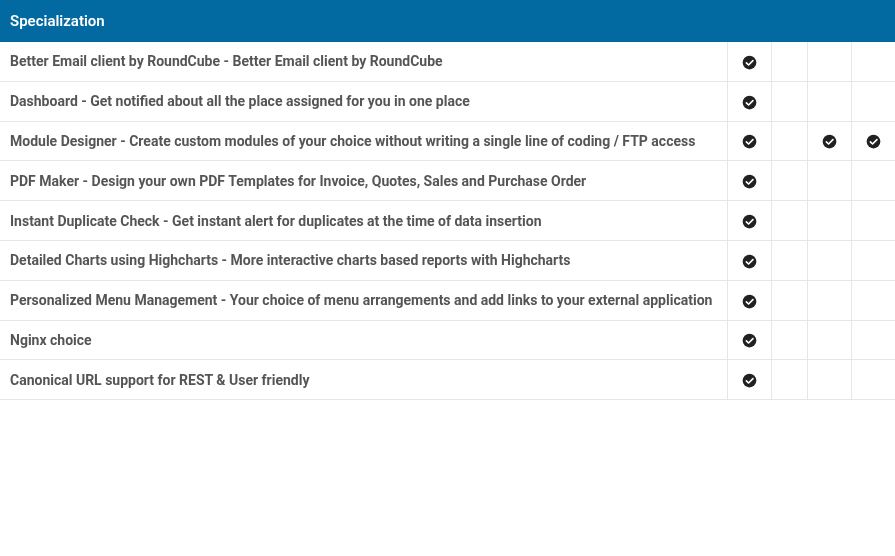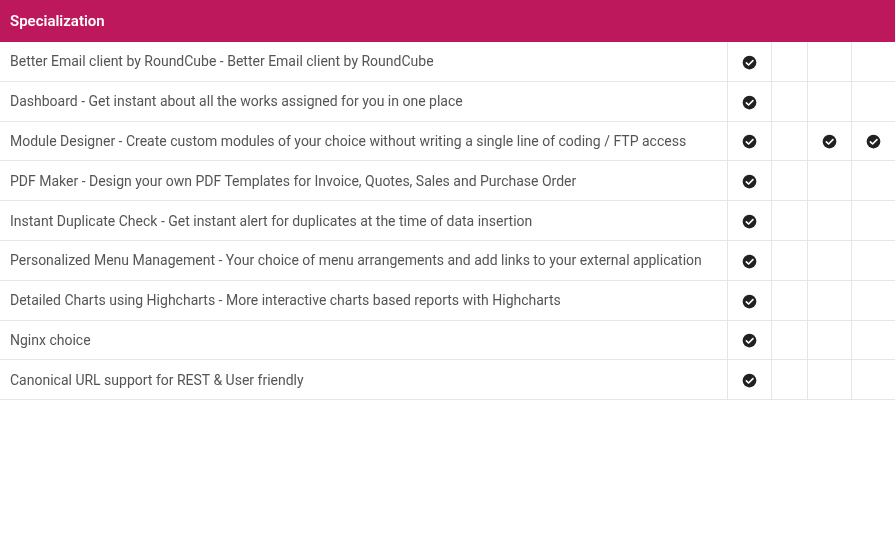--- a/index.html
+++ b/index.html
@@ -9,38 +9,39 @@
     width: 895px;
     height: 556px;
     overflow: hidden;
   }
   .table {
     width: 100%;
     border-collapse: collapse;
     table-layout: fixed;
   }
   .header-row {
-    background: #be185d;
+    background: #0369a1;
   }
   .header-cell {
     color: #fff;
     font-weight: 600;
     font-size: 15px;
     padding: 12px 10px;
     text-align: left;
   }
   .row td {
     border-bottom: 1px solid #e6e6e6;
     padding: 11px 10px;
     font-size: 14px;
     color: #555;
     vertical-align: middle;
   }
   .label-cell {
     width: auto;
+    font-weight: bold;
   }
   .check-cell {
     width: 44px;
     text-align: center;
     border-left: 1px solid #e6e6e6;
   }
   .col-spacer {
     width: 36px;
     border-left: 1px solid #e6e6e6;
   }
@@ -75,21 +76,21 @@
         <td class="label-cell">Better Email client by RoundCube - Better Email client by RoundCube</td>
         <td class="check-cell"><span class="check-icon"><svg viewBox="0 0 24 24" width="15" height="15">
               <circle cx="12" cy="12" r="11" fill="#212121"></circle>
               <path d="M7 12.5 L10.5 16 L17.5 9" stroke="#fff" stroke-width="2.6" fill="none" stroke-linecap="round" stroke-linejoin="round"></path>
             </svg></span></td>
         <td class="col-spacer"></td>
         <td class="check-cell"></td>
         <td class="check-cell"></td>
       </tr>
       <tr class="row">
-        <td class="label-cell">Dashboard - Get instant about all the works assigned for you in one place</td>
+        <td class="label-cell">Dashboard - Get notified about all the place assigned for you in one place</td>
         <td class="check-cell"><span class="check-icon"><svg viewBox="0 0 24 24" width="15" height="15">
               <circle cx="12" cy="12" r="11" fill="#212121"></circle>
               <path d="M7 12.5 L10.5 16 L17.5 9" stroke="#fff" stroke-width="2.6" fill="none" stroke-linecap="round" stroke-linejoin="round"></path>
             </svg></span></td>
         <td class="col-spacer"></td>
         <td class="check-cell"></td>
         <td class="check-cell"></td>
       </tr>
       <tr class="row">
         <td class="label-cell">Module Designer - Create custom modules of your choice without writing a single line of coding / FTP access</td>
@@ -121,31 +122,31 @@
         <td class="label-cell">Instant Duplicate Check - Get instant alert for duplicates at the time of data insertion</td>
         <td class="check-cell"><span class="check-icon"><svg viewBox="0 0 24 24" width="15" height="15">
               <circle cx="12" cy="12" r="11" fill="#212121"></circle>
               <path d="M7 12.5 L10.5 16 L17.5 9" stroke="#fff" stroke-width="2.6" fill="none" stroke-linecap="round" stroke-linejoin="round"></path>
             </svg></span></td>
         <td class="col-spacer"></td>
         <td class="check-cell"></td>
         <td class="check-cell"></td>
       </tr>
       <tr class="row">
-        <td class="label-cell">Personalized Menu Management - Your choice of menu arrangements and add links to your external application</td>
+        <td class="label-cell">Detailed Charts using Highcharts - More interactive charts based reports with Highcharts</td>
         <td class="check-cell"><span class="check-icon"><svg viewBox="0 0 24 24" width="15" height="15">
               <circle cx="12" cy="12" r="11" fill="#212121"></circle>
               <path d="M7 12.5 L10.5 16 L17.5 9" stroke="#fff" stroke-width="2.6" fill="none" stroke-linecap="round" stroke-linejoin="round"></path>
             </svg></span></td>
         <td class="col-spacer"></td>
         <td class="check-cell"></td>
         <td class="check-cell"></td>
       </tr>
       <tr class="row">
-        <td class="label-cell">Detailed Charts using Highcharts - More interactive charts based reports with Highcharts</td>
+        <td class="label-cell">Personalized Menu Management - Your choice of menu arrangements and add links to your external application</td>
         <td class="check-cell"><span class="check-icon"><svg viewBox="0 0 24 24" width="15" height="15">
               <circle cx="12" cy="12" r="11" fill="#212121"></circle>
               <path d="M7 12.5 L10.5 16 L17.5 9" stroke="#fff" stroke-width="2.6" fill="none" stroke-linecap="round" stroke-linejoin="round"></path>
             </svg></span></td>
         <td class="col-spacer"></td>
         <td class="check-cell"></td>
         <td class="check-cell"></td>
       </tr>
       <tr class="row">
         <td class="label-cell">Nginx choice</td>

